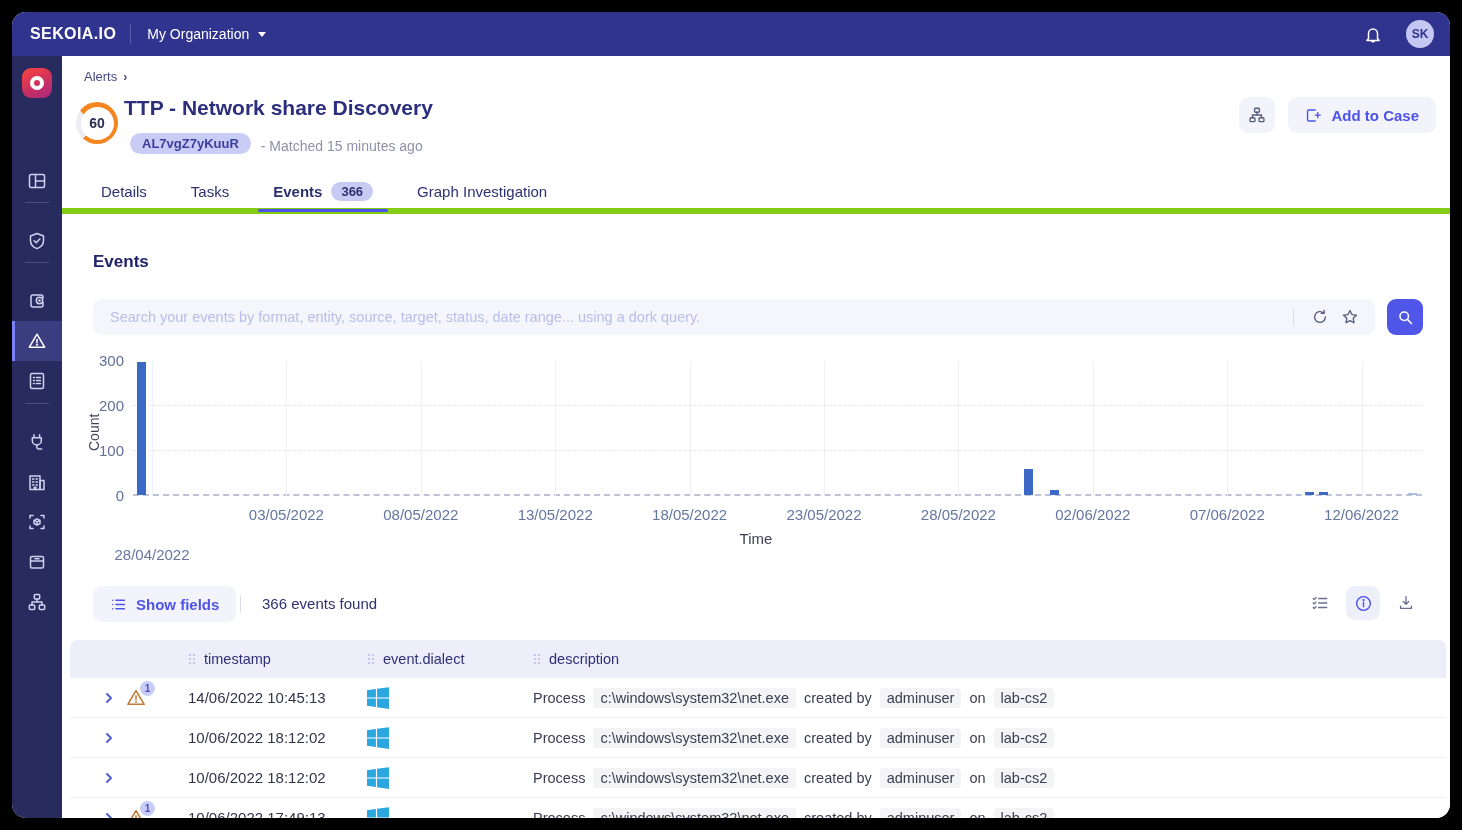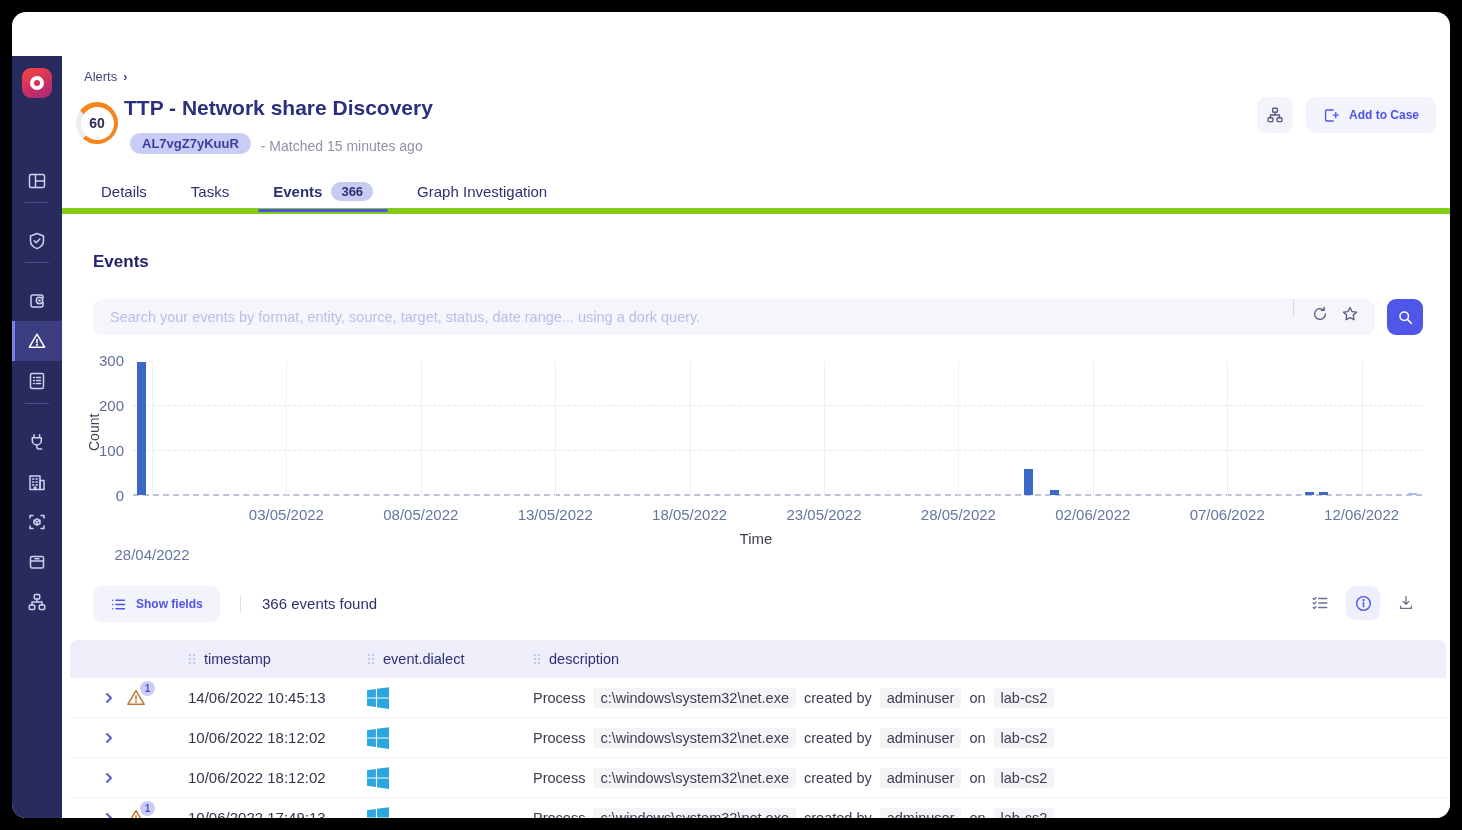--- a/index.html
+++ b/index.html
@@ -53,21 +53,21 @@
   .id-badge { background:#c9cdf5; color:#3a3f9e; font-weight:bold; font-size:13px;
               padding:3px 12px; border-radius:11px; }
   .matched { font-size:14px; color:#8e91a8; }
 
   .hdr-actions { position:absolute; top:41px; right:14px; display:flex; align-items:center; gap:13px; }
   .icon-btn { width:36px; height:36px; border-radius:9px; background:#f3f4fb; border:none;
               display:flex; align-items:center; justify-content:center; cursor:pointer; }
   .icon-btn svg { stroke:#565b7e; fill:none; stroke-width:1.5; stroke-linecap:round; stroke-linejoin:round; }
   .btn-light { height:36px; border-radius:9px; background:#f3f4fb; border:none; cursor:pointer;
                display:flex; align-items:center; gap:9px; padding:0 17px;
-               color:#4d53e8; font-size:12px; font-weight:bold; font-family:inherit; }
+               color:#4d53e8; font-size:15px; font-weight:bold; font-family:inherit; }
   .btn-light svg { stroke:#4d53e8; fill:none; stroke-width:1.6; stroke-linecap:round; stroke-linejoin:round; }
   .btn-dark { height:36px; border-radius:9px; background:#262a7d; border:none; cursor:pointer;
               display:flex; align-items:center; gap:10px; padding:0 14px 0 16px;
               color:#fff; font-size:15px; font-weight:bold; font-family:inherit; }
   .btn-dark svg { stroke:#fff; fill:none; stroke-width:1.8; stroke-linecap:round; stroke-linejoin:round; }
   .caret-w { width:0; height:0; border-left:5px solid transparent; border-right:5px solid transparent;
              border-top:6px solid #fff; margin-left:4px; }
 
   
   .tabs { position:absolute; left:0; right:0; top:118px; height:40px; border-bottom:6px solid #84cc16;
@@ -77,21 +77,21 @@
   .tab.active { font-weight:bold; }
   .tab.active::after { content:""; position:absolute; left:0; right:0; bottom:-1px; height:3px;
                        background:#4d53e8; border-radius:2px; }
   .tab-badge { background:#c7cbf4; color:#2e3070; font-size:13px; font-weight:bold;
                padding:2px 10px; border-radius:11px; }
 
   
   .events-h { position:absolute; left:31px; top:196px; font-size:17px; font-weight:bold; color:#212369; }
 
   .searchbar { position:absolute; left:31px; top:243px; width:1282px; height:36px; background:#f5f6fc;
-               border-radius:9px; display:flex; padding:0 10px 0 17px; }
+               border-radius:9px; display:flex; align-items:center; padding:0 10px 0 17px; }
   .searchbar input { flex:1; border:none; background:transparent; outline:none;
                      font-size:14.5px; color:#3a3d52; font-family:inherit; }
   .searchbar input::placeholder { color:#b9bde9; }
   .sb-div { width:1px; height:18px; background:#d9dbee; margin:0 11px; }
   .sb-ic { width:30px; height:30px; border:none; background:transparent; cursor:pointer;
            display:flex; align-items:center; justify-content:center; }
   .sb-ic svg { stroke:#565b7e; fill:none; stroke-width:1.5; stroke-linecap:round; stroke-linejoin:round; }
   .search-btn { position:absolute; left:1325px; top:243px; width:36px; height:36px; border-radius:9px;
                 background:#5056e8; border:none; cursor:pointer;
                 display:flex; align-items:center; justify-content:center; }
@@ -145,20 +145,37 @@
   .wbadge { position:absolute; right:-7px; top:-7px; width:15px; height:15px; border-radius:50%;
             background:#c9cdf5; color:#4b50d6; font-style:normal; font-size:10px; font-weight:bold;
             display:flex; align-items:center; justify-content:center; }
   .chip { background:#f4f4f6; border-radius:4px; padding:2px 7px; color:#3a3d52; }
 </style>
 </head>
 <body>
 
 <div class="window">
 
+  <div class="topbar">
+    <div class="brand">SEKOIA.IO</div>
+    <div class="tb-div"></div>
+    <div class="org">
+      <span>My Organization</span>
+      <span class="caret"></span>
+    </div>
+    <div class="tb-right">
+      <span style="display:flex;">
+        <svg width="22" height="22" viewBox="0 0 22 22" fill="none" stroke="#fff" stroke-width="1.5" stroke-linecap="round" stroke-linejoin="round">
+          <path d="M6.5 15.5 v-5 a4.5 4.5 0 0 1 9 0 v5 l1.6 2 H4.9 z"></path>
+          <path d="M9.5 17.8 a1.6 1.6 0 0 0 3 0"></path>
+        </svg>
+      </span>
+      <div class="avatar">SK</div>
+    </div>
+  </div>
 
   <div class="sidebar">
     <div class="logo-tile">
         <div class="logo-ring"></div>
       </div>
 
     <div class="side-item" style="top:105px">
       <svg width="20" height="20" viewBox="0 0 20 20">
         <rect x="2.5" y="3.5" width="15" height="13" rx="1.5"></rect>
           <path d="M8.5 3.5 V16.5 M8.5 10 H17.5"></path>

